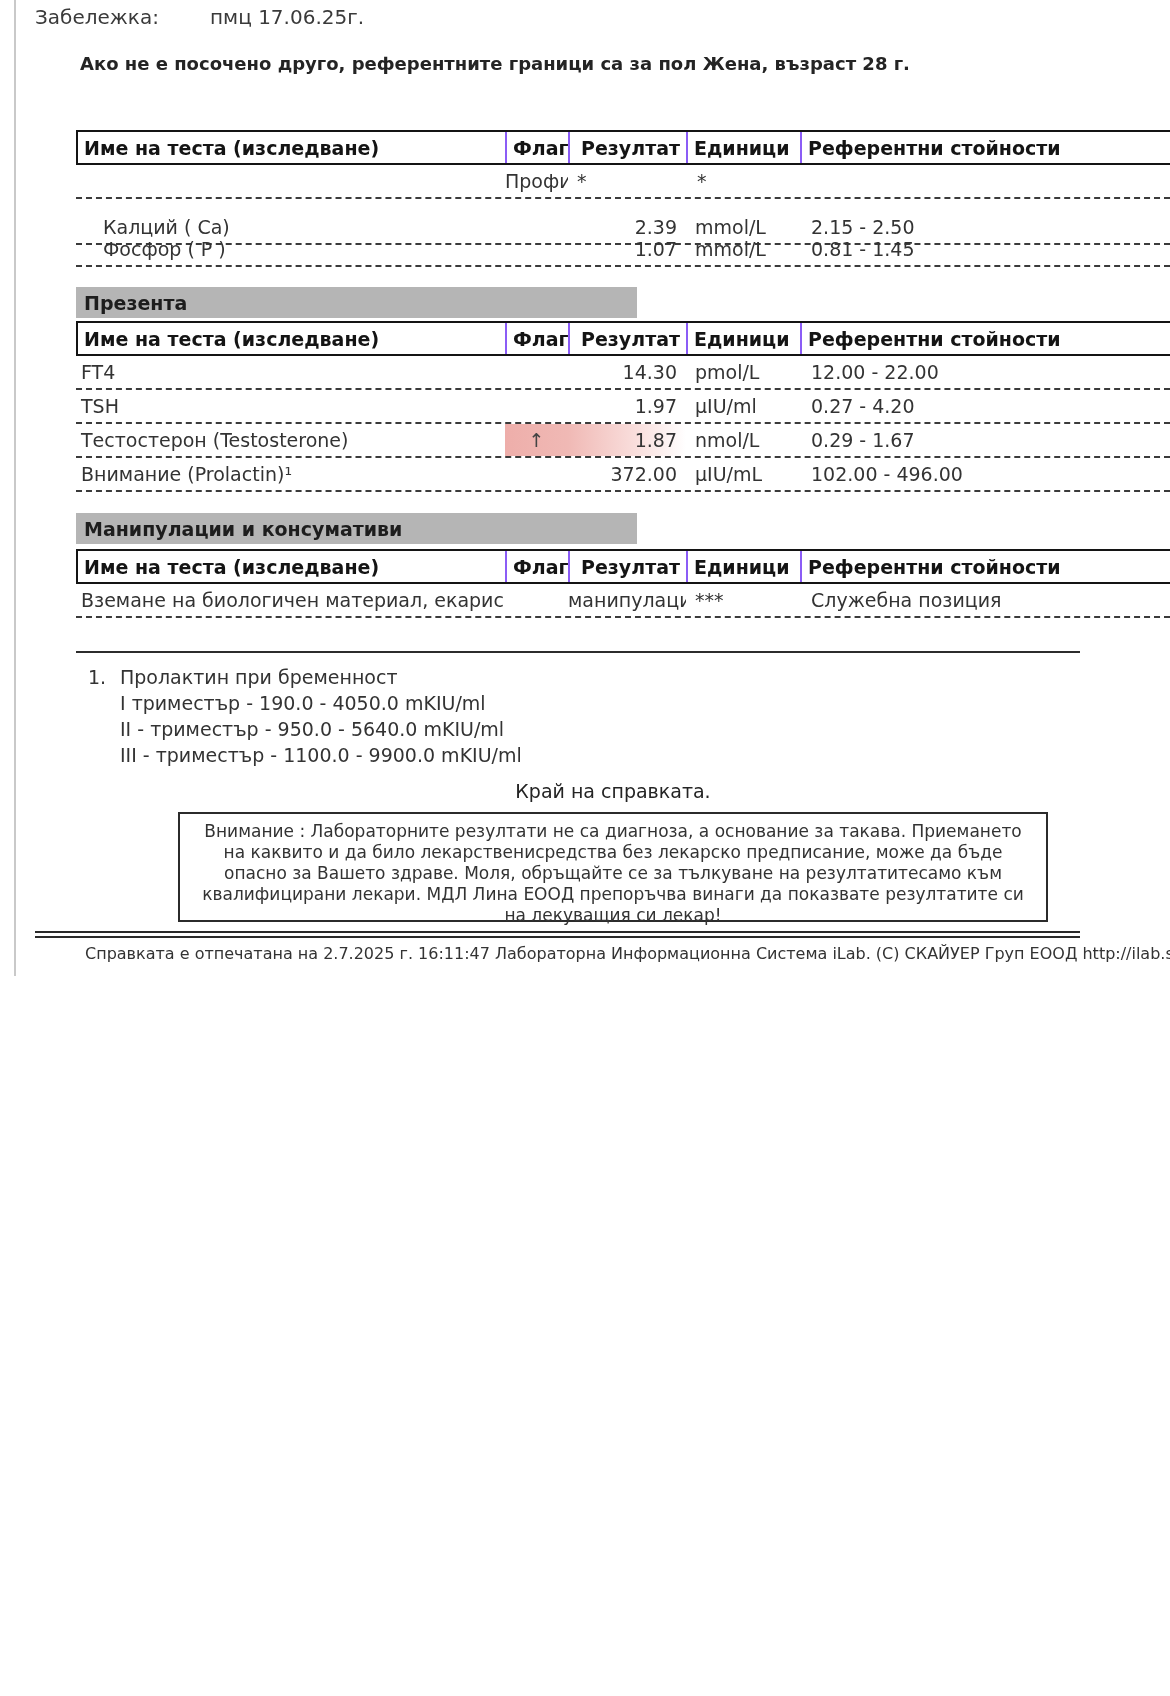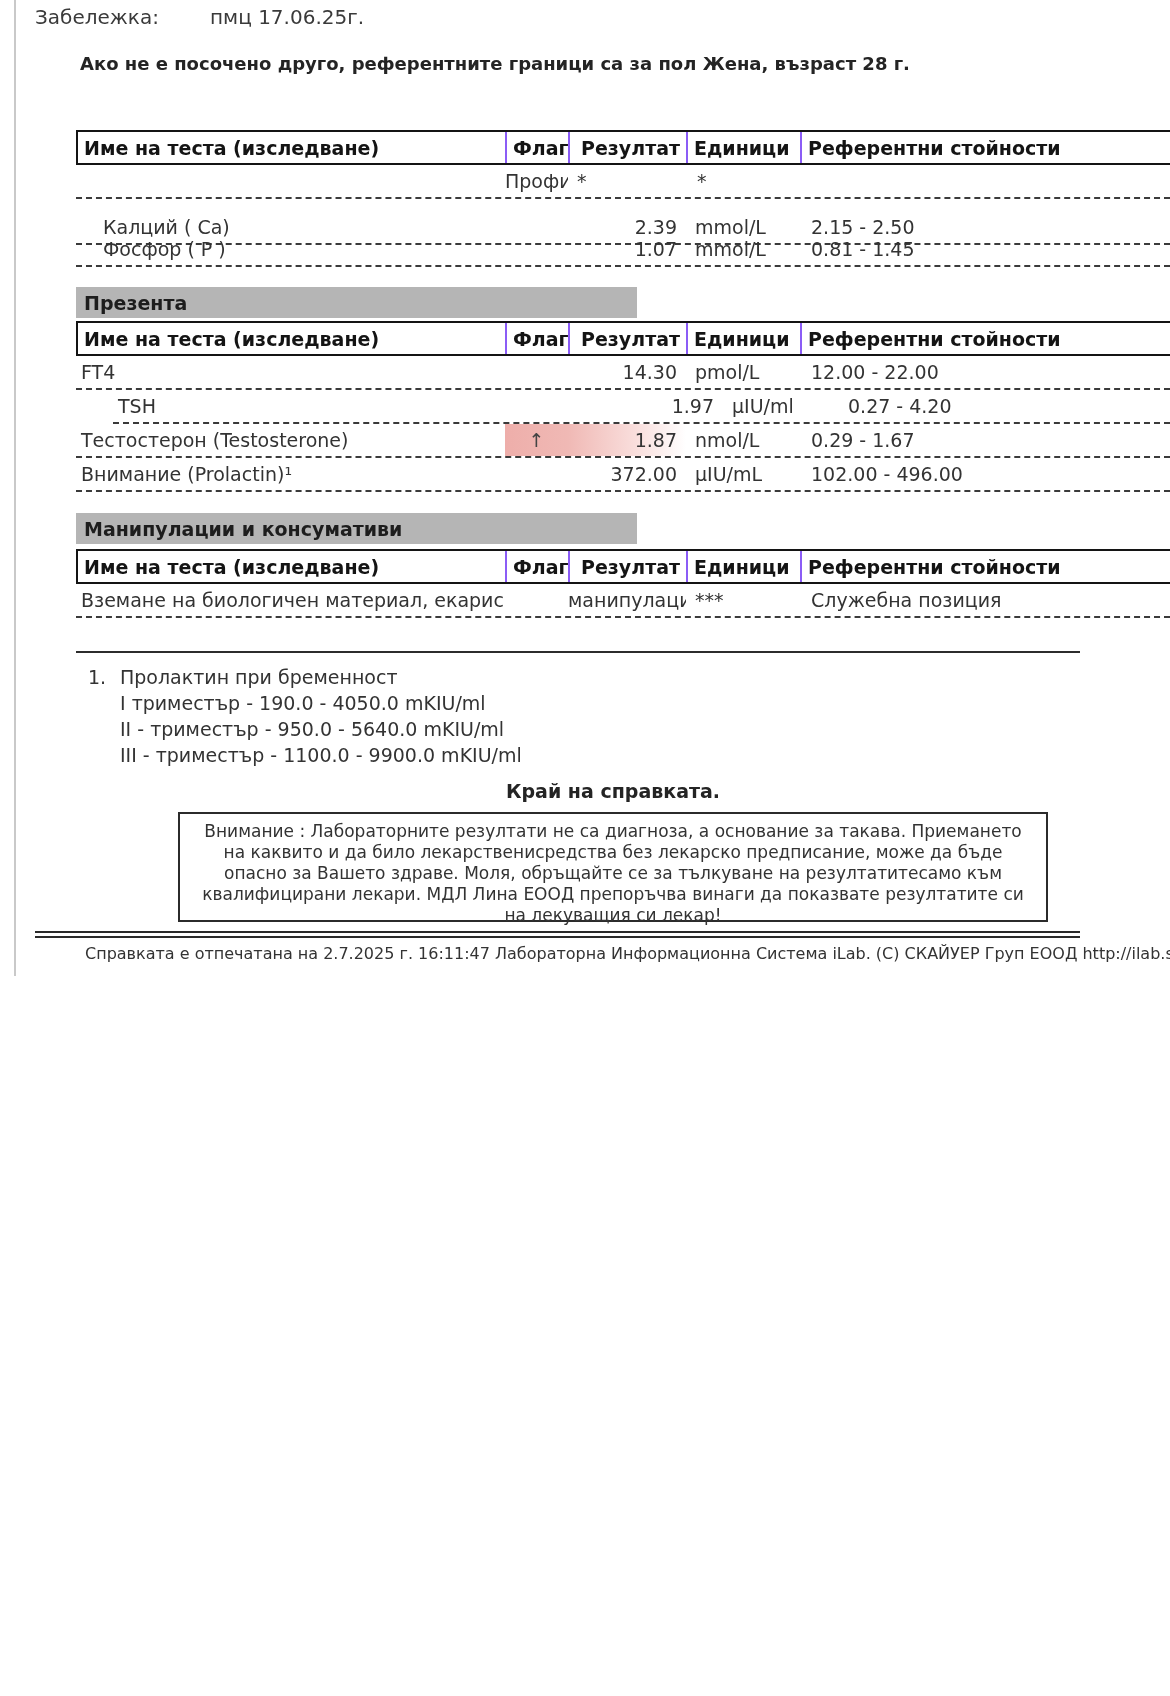--- a/index.html
+++ b/index.html
@@ -39,21 +39,21 @@
   .td.units{padding-left:9px;}
   .td.ref{padding-left:11px;}
   .hl{position:absolute;left:429px;top:0;bottom:0;width:181px;z-index:0;
     background:linear-gradient(to right,#eeaeaa 0%,#f0b9b5 35%,#f9dedc 72%,#ffffff 100%);}
   
   #fn-sep{left:76px;top:651px;width:1004px;height:0;border-top:2px solid #2c2c2c;}
   #footnote{left:88px;top:664px;font-size:19px;color:#333;line-height:26px;}
   #footnote .num{display:inline-block;width:32px;}
   #footnote .fn-line{margin-left:32px;}
   
-  #end-text{left:76px;right:20px;top:780px;text-align:center;font-size:19px;font-weight:bold;color:#242424;}
+  #end-text{left:76px;right:20px;top:780px;text-align:center;font-size:19px;font-weight:normal;color:#242424;}
   
   #warning-box{left:178px;top:812px;width:870px;height:110px;border:2px solid #2b2b2b;
     box-sizing:border-box;padding:7px 12px;text-align:center;font-size:17px;line-height:21px;color:#333;}
   
   #footer-line{left:35px;top:931px;width:1045px;height:7px;border-top:2px solid #2a2a2a;border-bottom:2px solid #2a2a2a;box-sizing:border-box;}
   #footer-text{left:85px;top:944px;right:0;font-size:16px;color:#333;white-space:nowrap;overflow:hidden;}
   
   #toolbar-divider{left:0;top:1538px;width:1170px;height:2px;background:#d8d8da;}
   .tb-btn{position:absolute;display:flex;align-items:center;justify-content:center;}
   #btn-back{left:50px;top:1555px;width:64px;height:64px;}
@@ -113,21 +113,21 @@
     <div class="th">Единици</div>
     <div class="th last">Референтни стойности</div>
   </div>
   <div class="trow" style="top:356px;">
     <div class="td name">FT4</div>
     <div class="td flag"></div>
     <div class="td result">14.30</div>
     <div class="td units">pmol/L</div>
     <div class="td ref">12.00 - 22.00</div>
   </div>
-  <div class="trow" style="top:390px;margin-left:37px;">
+  <div class="trow" style="top:390px;">
     <div class="td name">TSH</div>
     <div class="td flag"></div>
     <div class="td result">1.97</div>
     <div class="td units">µIU/ml</div>
     <div class="td ref">0.27 - 4.20</div>
   </div>
   <div class="trow" style="top:424px;">
     <div class="hl"></div>
     <div class="td name">Тестостерон (Testosterone)</div>
     <div class="td flag">↑</div>

